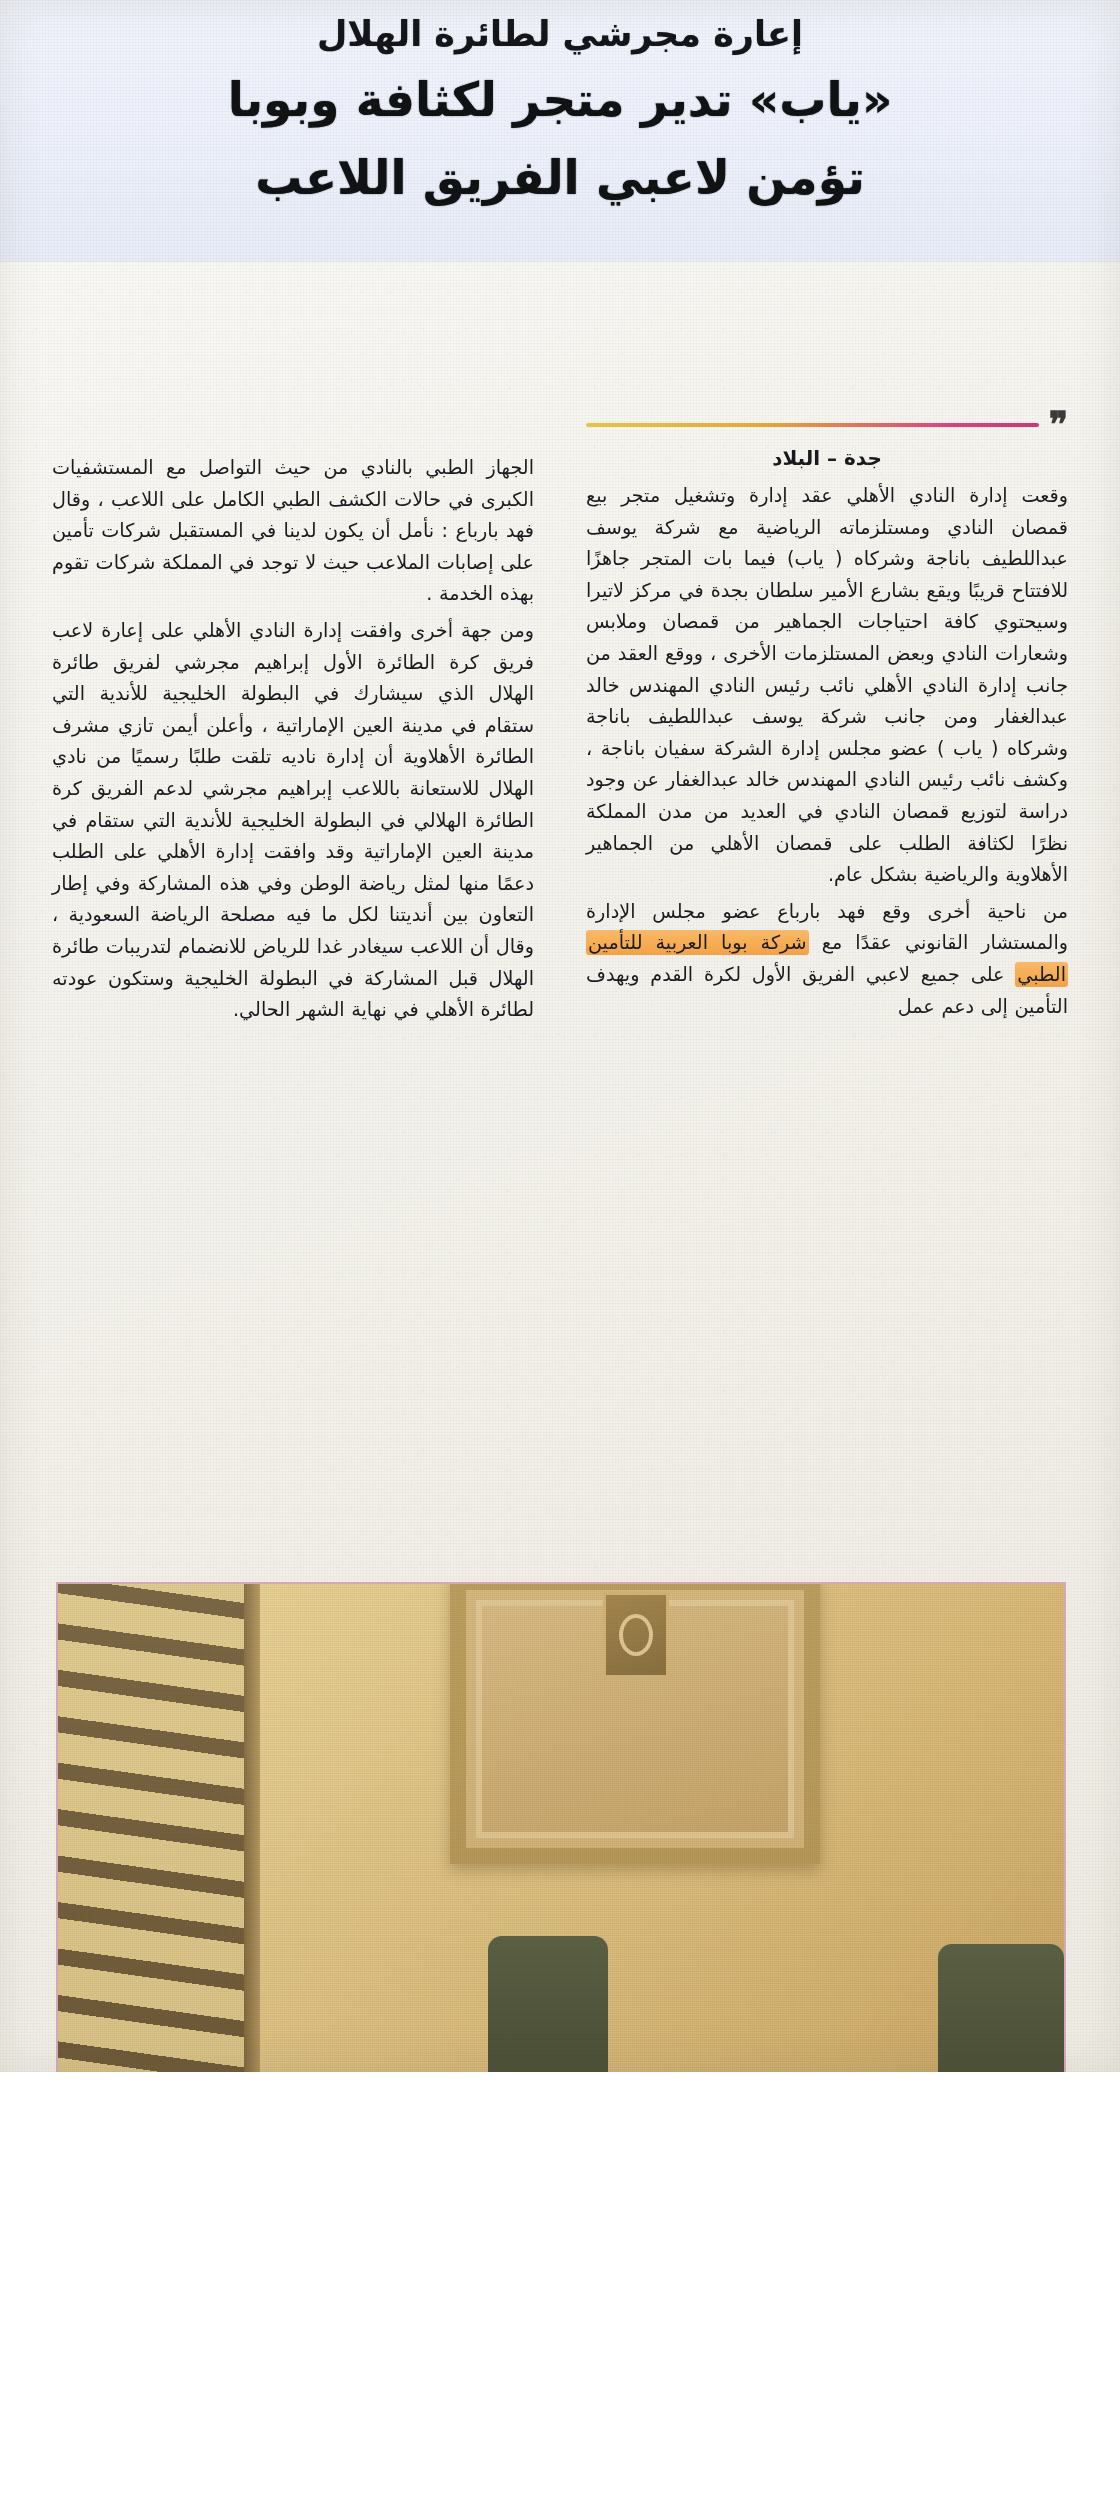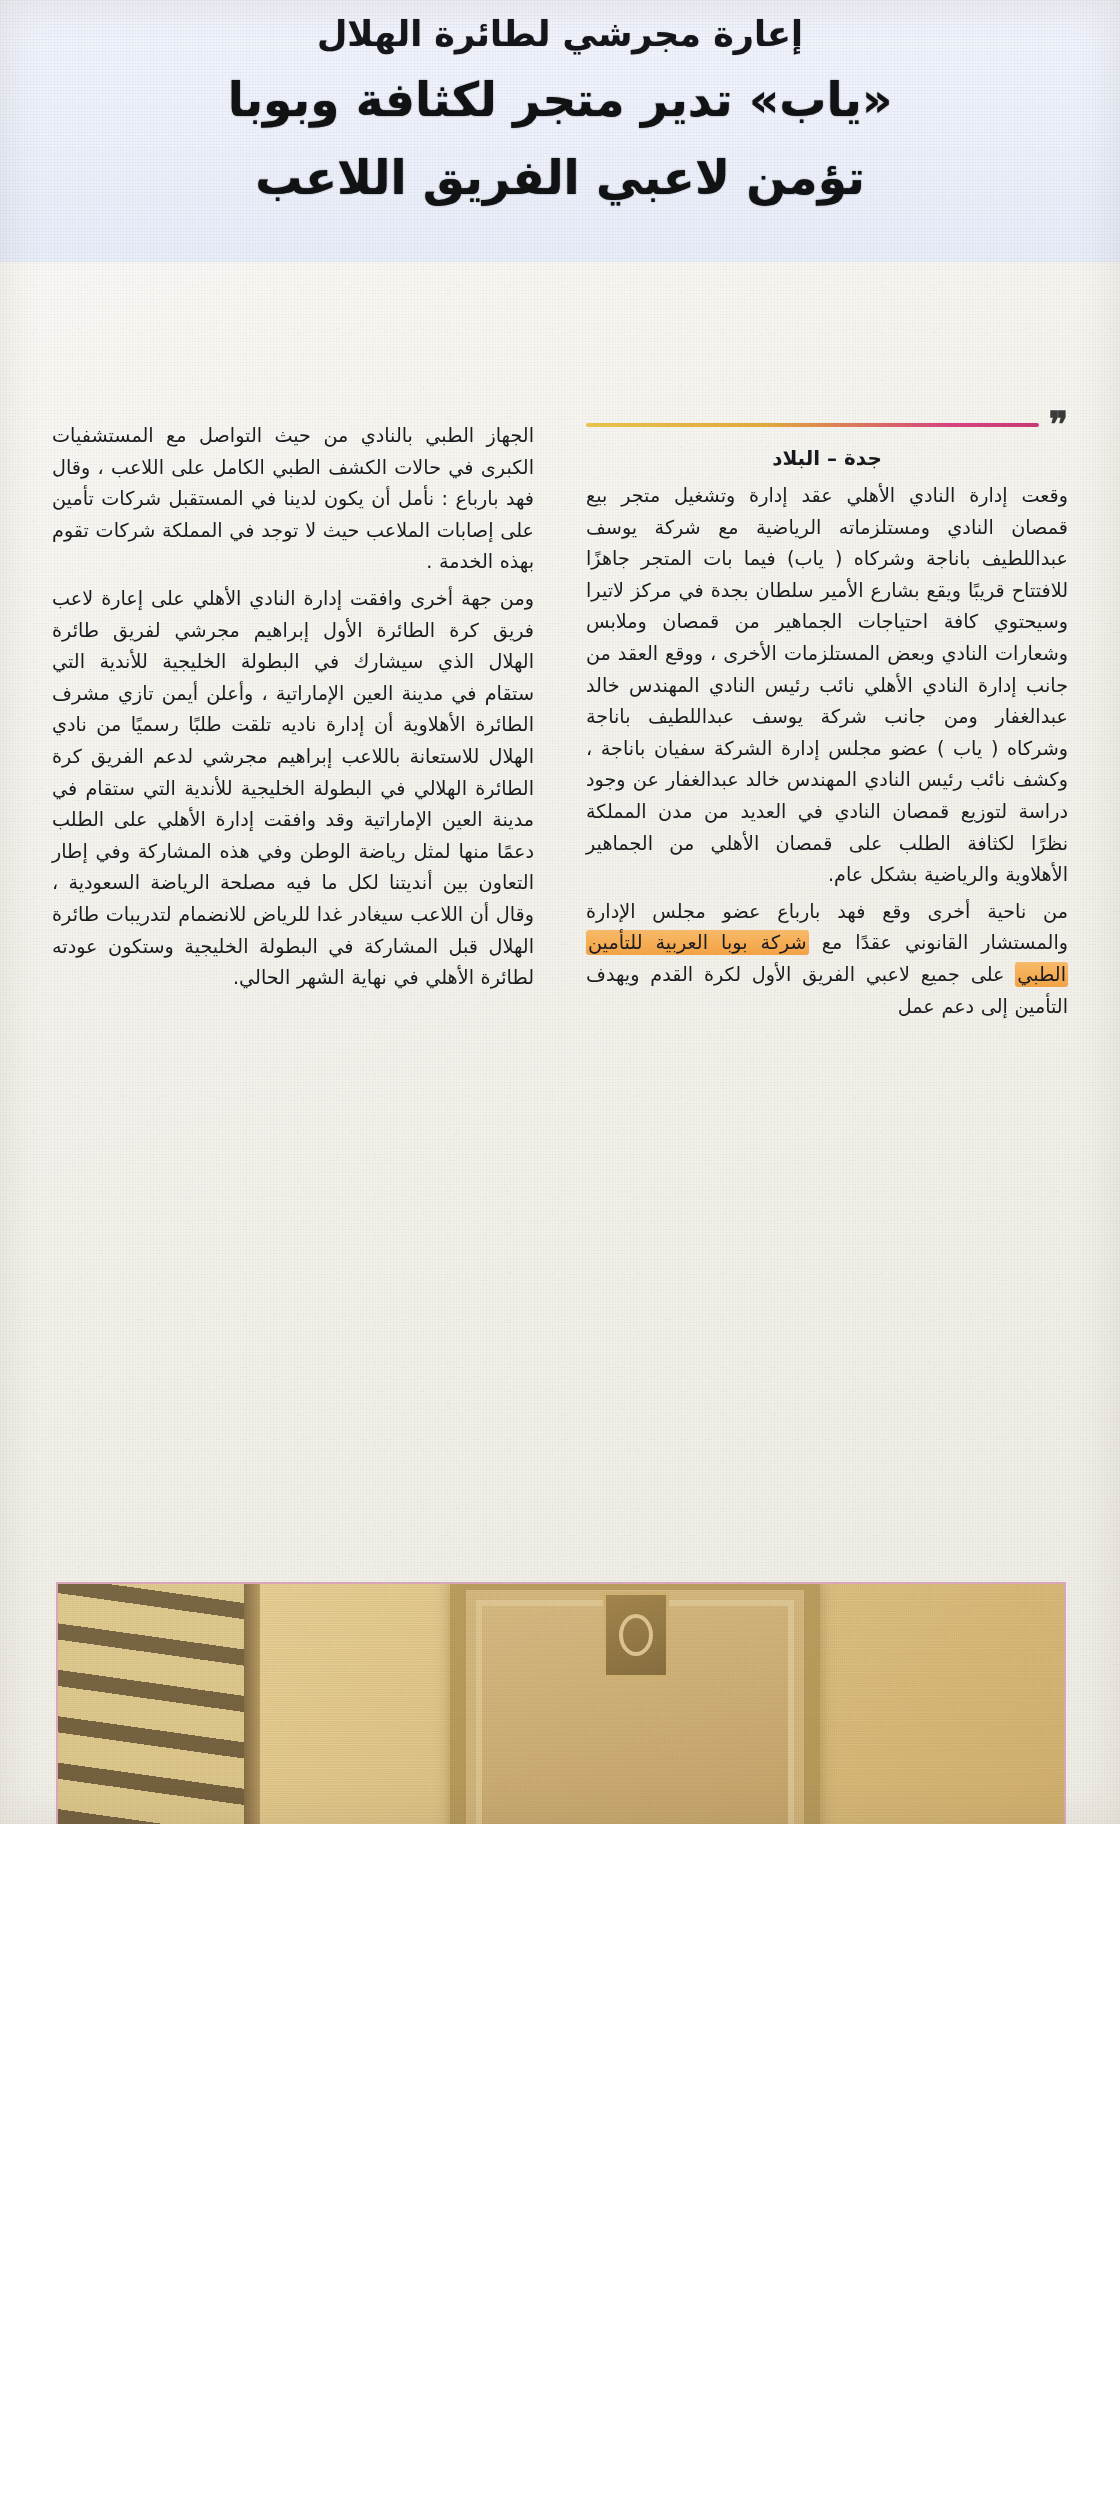--- a/index.html
+++ b/index.html
@@ -5,21 +5,21 @@
 <style>
   html,body{margin:0;padding:0;}
   body{
     width:1120px;
     background:#ffffff;
     font-family:"DejaVu Sans", sans-serif;
   }
   .page{
     position:relative;
     width:1120px;
-    height:1824px;
+    height:2072px;
     overflow:hidden;
     background:#f7f6f2;
   }
 
   
   .paper-base{
     position:absolute; inset:0;
     background:
       repeating-linear-gradient(0deg, rgba(0,0,0,0.022) 0px, rgba(0,0,0,0.022) 1px, rgba(0,0,0,0) 1px, rgba(0,0,0,0) 3px),
       repeating-linear-gradient(90deg, rgba(0,0,0,0.018) 0px, rgba(0,0,0,0.018) 1px, rgba(0,0,0,0) 1px, rgba(0,0,0,0) 3px),
@@ -83,21 +83,21 @@
     flex-direction:row;
     gap:0;
     direction:rtl;
   }
   .col{
     width:50%;
     box-sizing:border-box;
     direction:rtl;
   }
   .col-right{ padding-left:26px; }
-  .col-left{ padding-right:26px; }
+  .col-left{ padding-right:26px;margin-top:32px; }
 
   .dateline-wrap{
     display:flex;
     align-items:center;
     justify-content:flex-start;
     gap:10px;
     margin-bottom:4px;
   }
   .quote-mark{
     font-size:36px;

